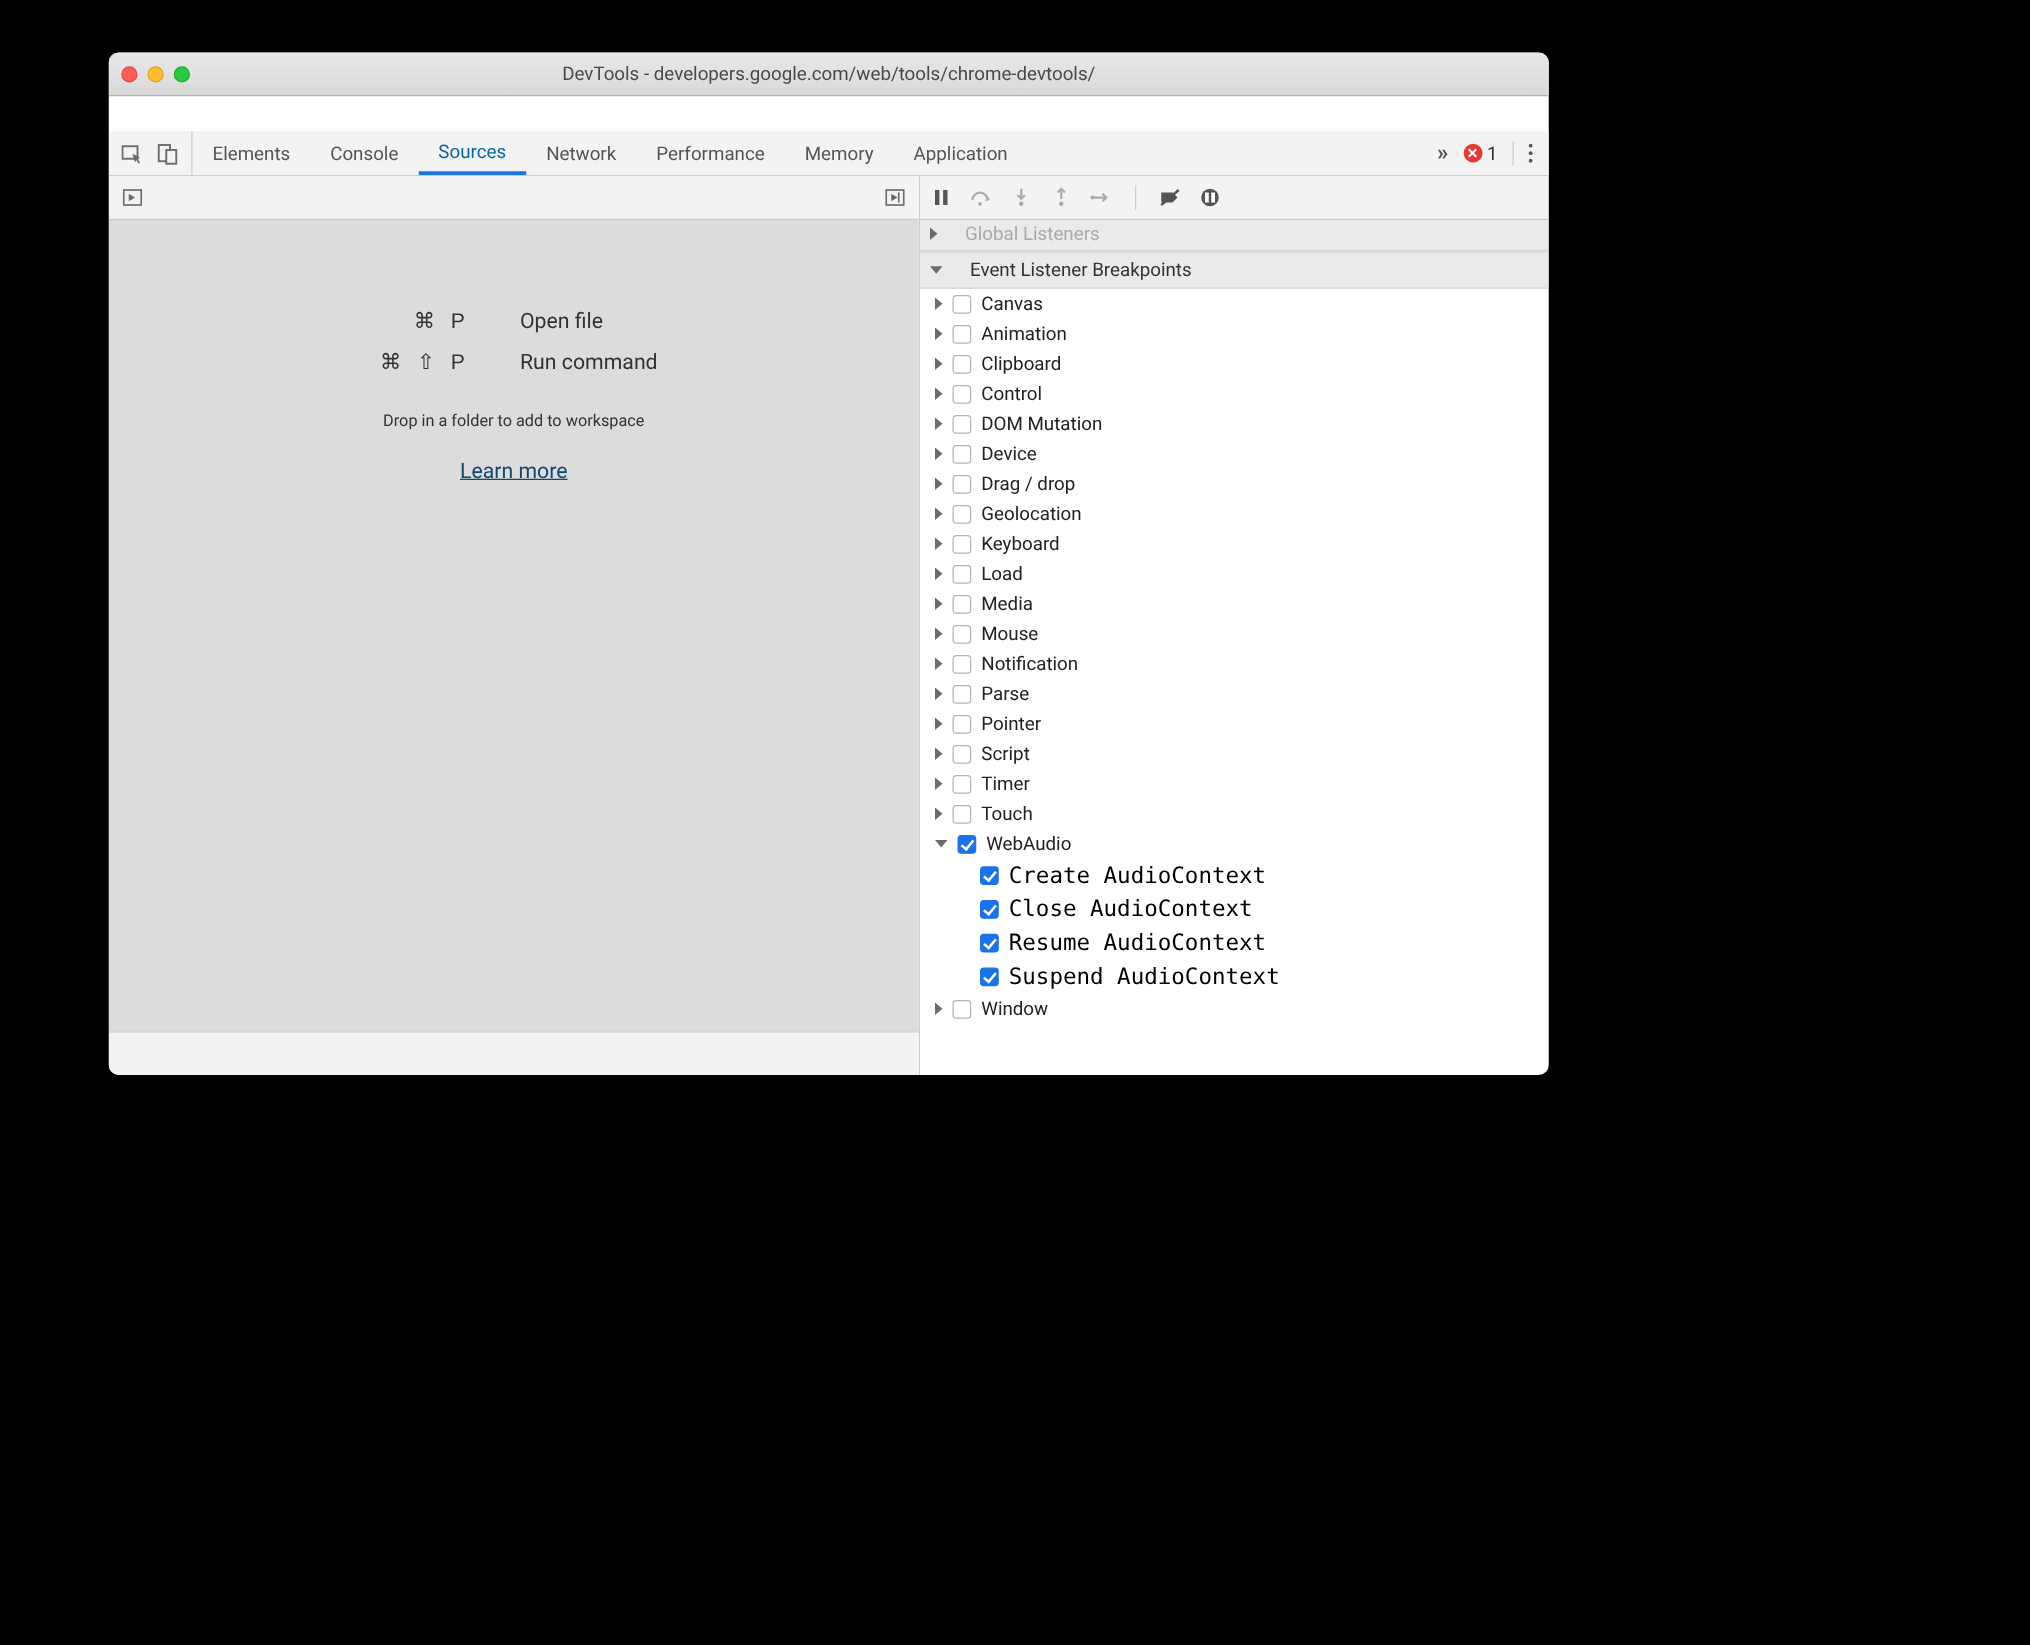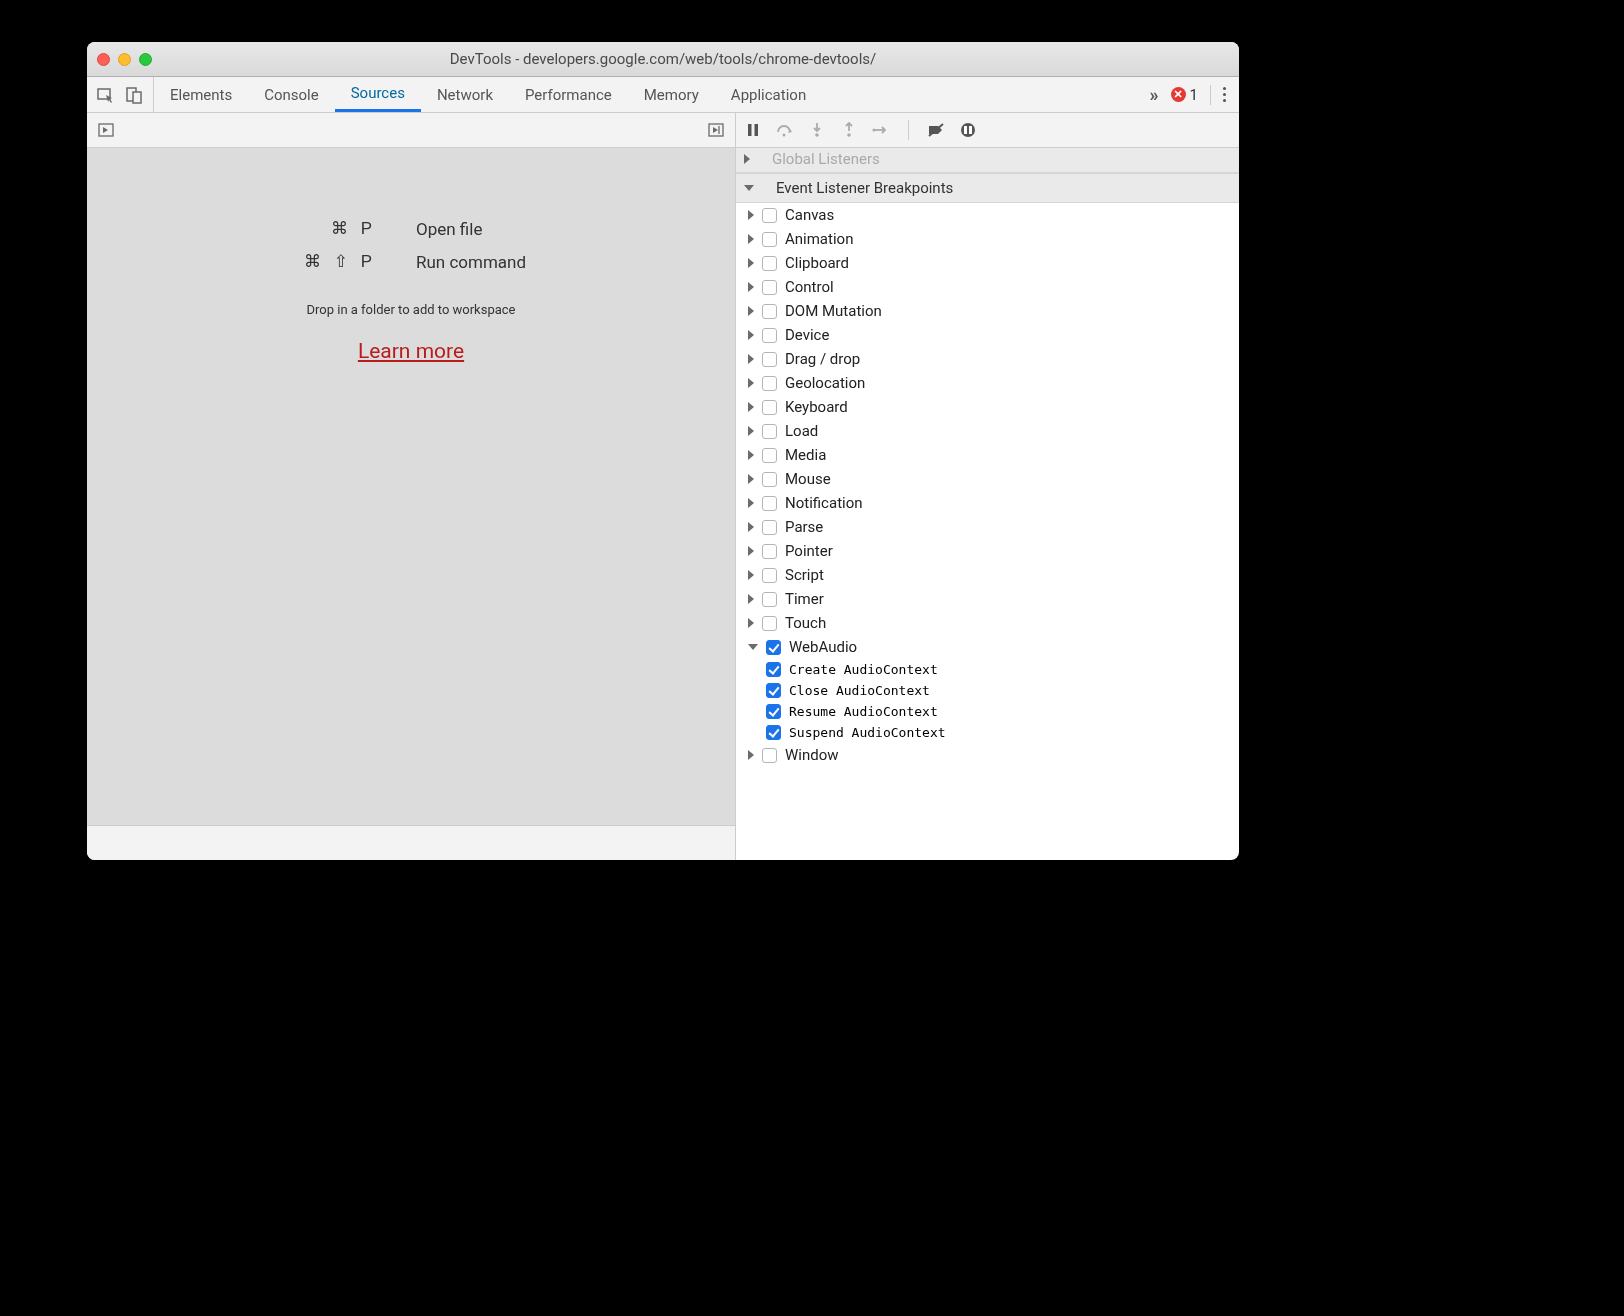--- a/index.html
+++ b/index.html
@@ -38,60 +38,61 @@
   .tl-min { background:#ffbd2e; border:1px solid #dfa123; }
   .tl-max { background:#28c940; border:1px solid #1dad2b; }
   .title { position:absolute; left:0; right:0; text-align:center; font-size:15px; color:#4a4a4a; }
   
   .tabbar {
     height: 36px;
     border-bottom: 1px solid #ccc;
     display:flex;
     align-items:center;
     background:#f3f3f3;
+    margin-top:28px;
   }
   .tabbar .leftctrls { display:flex; align-items:center; padding:0 10px; gap:10px; border-right:1px solid #ccc; height:100%; }
   .tabbar .tabs { display:flex; height:100%; align-items:stretch; }
   .tab { padding:0 16px; display:flex; align-items:center; font-size:15px; color:#555; cursor:pointer; }
   .tab.active { color:#0369a1; border-bottom:3px solid #1a73e8; }
   .tabbar .right { margin-left:auto; display:flex; align-items:center; gap:12px; padding-right:12px; }
   .err-badge { display:flex; align-items:center; gap:4px; color:#333; font-size:15px; }
   .err-badge .dot { width:15px; height:15px; border-radius:50%; background:#e53935; display:flex; align-items:center; justify-content:center; color:#fff; font-size:11px; font-weight:bold;}
   .vdots { width:4px; display:flex; flex-direction:column; gap:3px; }
   .vdots span{ width:3px;height:3px;border-radius:50%;background:#555; }
   .chev-more { font-size:18px; color:#555; font-weight:bold;}
   
   .body { flex:1; display:flex; overflow:hidden; }
   .left-panel { width:649px; display:flex; flex-direction:column; border-right:1px solid #ccc;}
   .left-toolbar { height:35px; border-bottom:1px solid #ccc; background:#f3f3f3; display:flex; align-items:center; justify-content:space-between; padding:0 10px; }
   .dropzone { flex:1; background:#dcdcdc; display:flex; flex-direction:column; align-items:center; padding-top:70px; color:#333; font-size:17px;}
   .shortcut-row { display:flex; align-items:center; gap:40px; margin-bottom:12px;}
   .shortcut-keys { width:170px; text-align:right; font-family: "SF Pro Text",-apple-system,sans-serif; color:#333; letter-spacing:4px; font-size:17px;}
   .shortcut-label { width:200px; text-align:left; }
   .dropmsg { margin-top:18px; font-size:13px; color:#333;}
-  .learn { margin-top:22px; color:#b91c1c; text-decoration:underline; font-size:21px;}
+  .learn { margin-top:22px; color:#0c4a6e; text-decoration:underline; font-size:17px;}
   .left-footer { height:35px; background:#f3f3f3; border-top:1px solid #ccc;}
   
   .right-panel { flex:1; display:flex; flex-direction:column; overflow:hidden;}
   .debug-toolbar { height:35px; border-bottom:1px solid #ccc; background:#f3f3f3; display:flex; align-items:center; padding:0 8px; gap:14px;}
   .debug-toolbar .sep { width:1px; height:20px; background:#ccc; margin:0 4px;}
   .ico { width:18px; height:18px; display:flex; align-items:center; justify-content:center; color:#6b6b6b; }
   .panes { flex:1; overflow-y:auto; font-size:15px;}
   .pane-hdr { padding:5px 8px; background:#eaeaea; border-bottom:1px solid #d6d6d6; border-top:1px solid #d6d6d6; display:flex; align-items:center; gap:22px; color:#333; cursor:pointer;}
   .pane-hdr.cut { border-top:none; color:#aaa; font-weight:400; padding-top:2px; padding-bottom:4px;}
   .tri { display:inline-block; width:0;height:0; }
   .tri.right { border-top:5px solid transparent; border-bottom:5px solid transparent; border-left:6px solid #6b6b6b; }
   .tri.down { border-left:5px solid transparent; border-right:5px solid transparent; border-top:6px solid #6b6b6b; }
   .list { }
   .li-row { display:flex; align-items:center; gap:8px; padding:3px 6px 3px 12px; color:#222; cursor:pointer;}
   .li-row .tri { flex:0 0 auto;}
   .chk { width:15px; height:15px; border:1px solid #b5b5b5; border-radius:3px; background:#fff; flex:0 0 auto;}
   .chk.checked { background:#1a73e8; border-color:#1a73e8; position:relative;}
   .chk.checked::after { content:""; position:absolute; left:4px; top:1px; width:4px; height:8px; border:solid #fff; border-width:0 2px 2px 0; transform:rotate(40deg);}
-  .sub { padding-left:30px; font-family: Menlo, Consolas, monospace; font-size:13px; display:flex; align-items:center; gap:8px; padding-top:3px; padding-bottom:3px;}
+  .sub { padding-left:48px; font-family: Menlo, Consolas, monospace; font-size:18px; display:flex; align-items:center; gap:8px; padding-top:3px; padding-bottom:3px;}
   svg { display:block; }
 </style>
 </head>
 <body>
 
 <div class="window">
 
   <div class="titlebar">
     <div class="traffic">
       <span class="tl-close"></span>

